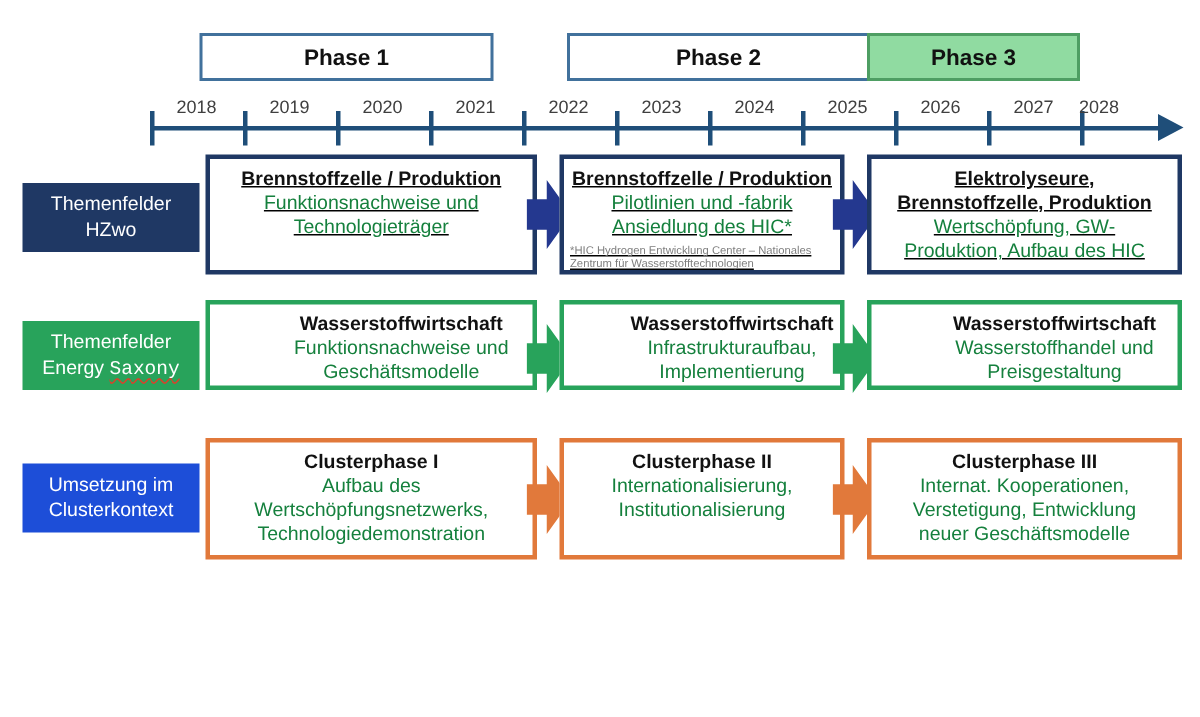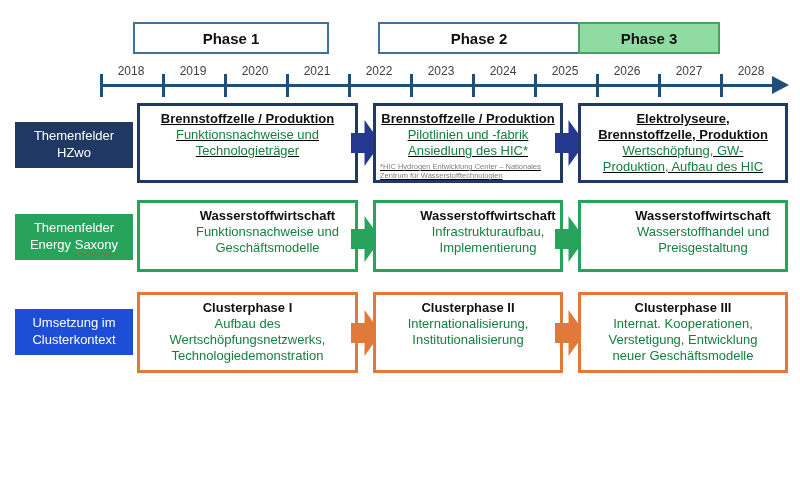--- a/index.html
+++ b/index.html
@@ -23,33 +23,33 @@
   .year{position:absolute;top:64px;width:62px;text-align:center;
         font-size:12px;color:#3f3f3f;}
 
   
   .row-label{position:absolute;left:15px;width:118px;height:46px;
              display:flex;flex-direction:column;align-items:center;justify-content:center;
              color:#ffffff;font-size:13px;line-height:1.3;text-align:center;}
   .row-label.navy{background:#1F3864;top:122px;}
   .row-label.green{background:#28A35B;top:214px;}
   .row-label.orange{background:#1d4ed8;top:309px;}
-  .wavy{text-decoration:underline wavy #D4442C;text-decoration-thickness:1px;text-underline-offset:3px;}
+  .wavy{text-decoration:underline wavy #D4442C;text-decoration-thickness:1px;text-underline-offset:3px;font-family:Liberation Mono, monospace;}
 
   
   .box{position:absolute;box-sizing:border-box;background:#ffffff;border:3px solid;
        text-align:center;overflow:hidden;padding-top:5px;}
   .box.navy-b{border-color:#1F3864;text-decoration:underline;}
   .box.green-b{border-color:#28A35B;}
   .box.orange-b{border-color:#E1793B;}
   .col1{left:137px;width:221px;}
   .col2{left:373px;width:190px;}
   .col3{left:578px;width:210px;}
   .r1{top:103px;height:80px;}
-  .r2{top:200px;height:72px;padding-left:40px;}
+  .r2{top:200px;height:60px;padding-left:40px;}
   .r3{top:292px;height:81px;}
   .box-title{font-size:13px;font-weight:700;color:#111111;line-height:1.22;white-space:pre-line;}
   .box-body{font-size:13px;color:#15803d;line-height:1.25;white-space:pre-line;}
   .footnote{font-size:7.5px;color:#7f7f7f;line-height:1.2;text-align:left;
             padding-left:4px;margin-top:3px;white-space:pre-line;}
 
   
   .flow-arrow{position:absolute;width:30px;height:46px;
               clip-path:polygon(0 28%, 45% 28%, 45% 0, 100% 50%, 45% 100%, 45% 72%, 0 72%);}
   .flow-arrow.navy-a{background:#24388F;}
@@ -93,21 +93,21 @@
       <div class="year" style="left: 410px;">2023</div>
       <div class="tick" style="left: 472px;"></div>
       <div class="year" style="left: 472px;">2024</div>
       <div class="tick" style="left: 534px;"></div>
       <div class="year" style="left: 534px;">2025</div>
       <div class="tick" style="left: 596px;"></div>
       <div class="year" style="left: 596px;">2026</div>
       <div class="tick" style="left: 658px;"></div>
       <div class="year" style="left: 658px;">2027</div>
       <div class="tick" style="left: 720px;"></div>
-      <div class="year" style="left: 720px;">2028</div>
+      <div class="year" style="left: 684px; text-align: right;">2028</div>
     </div>
 
   <div class="row-label navy">
     <div>Themenfelder</div>
     <div>HZwo</div>
   </div>
 
   <div class="box navy-b col1 r1">
     <div class="box-title">Brennstoffzelle / Produktion</div>
     <div class="box-body">Funktionsnachweise und

